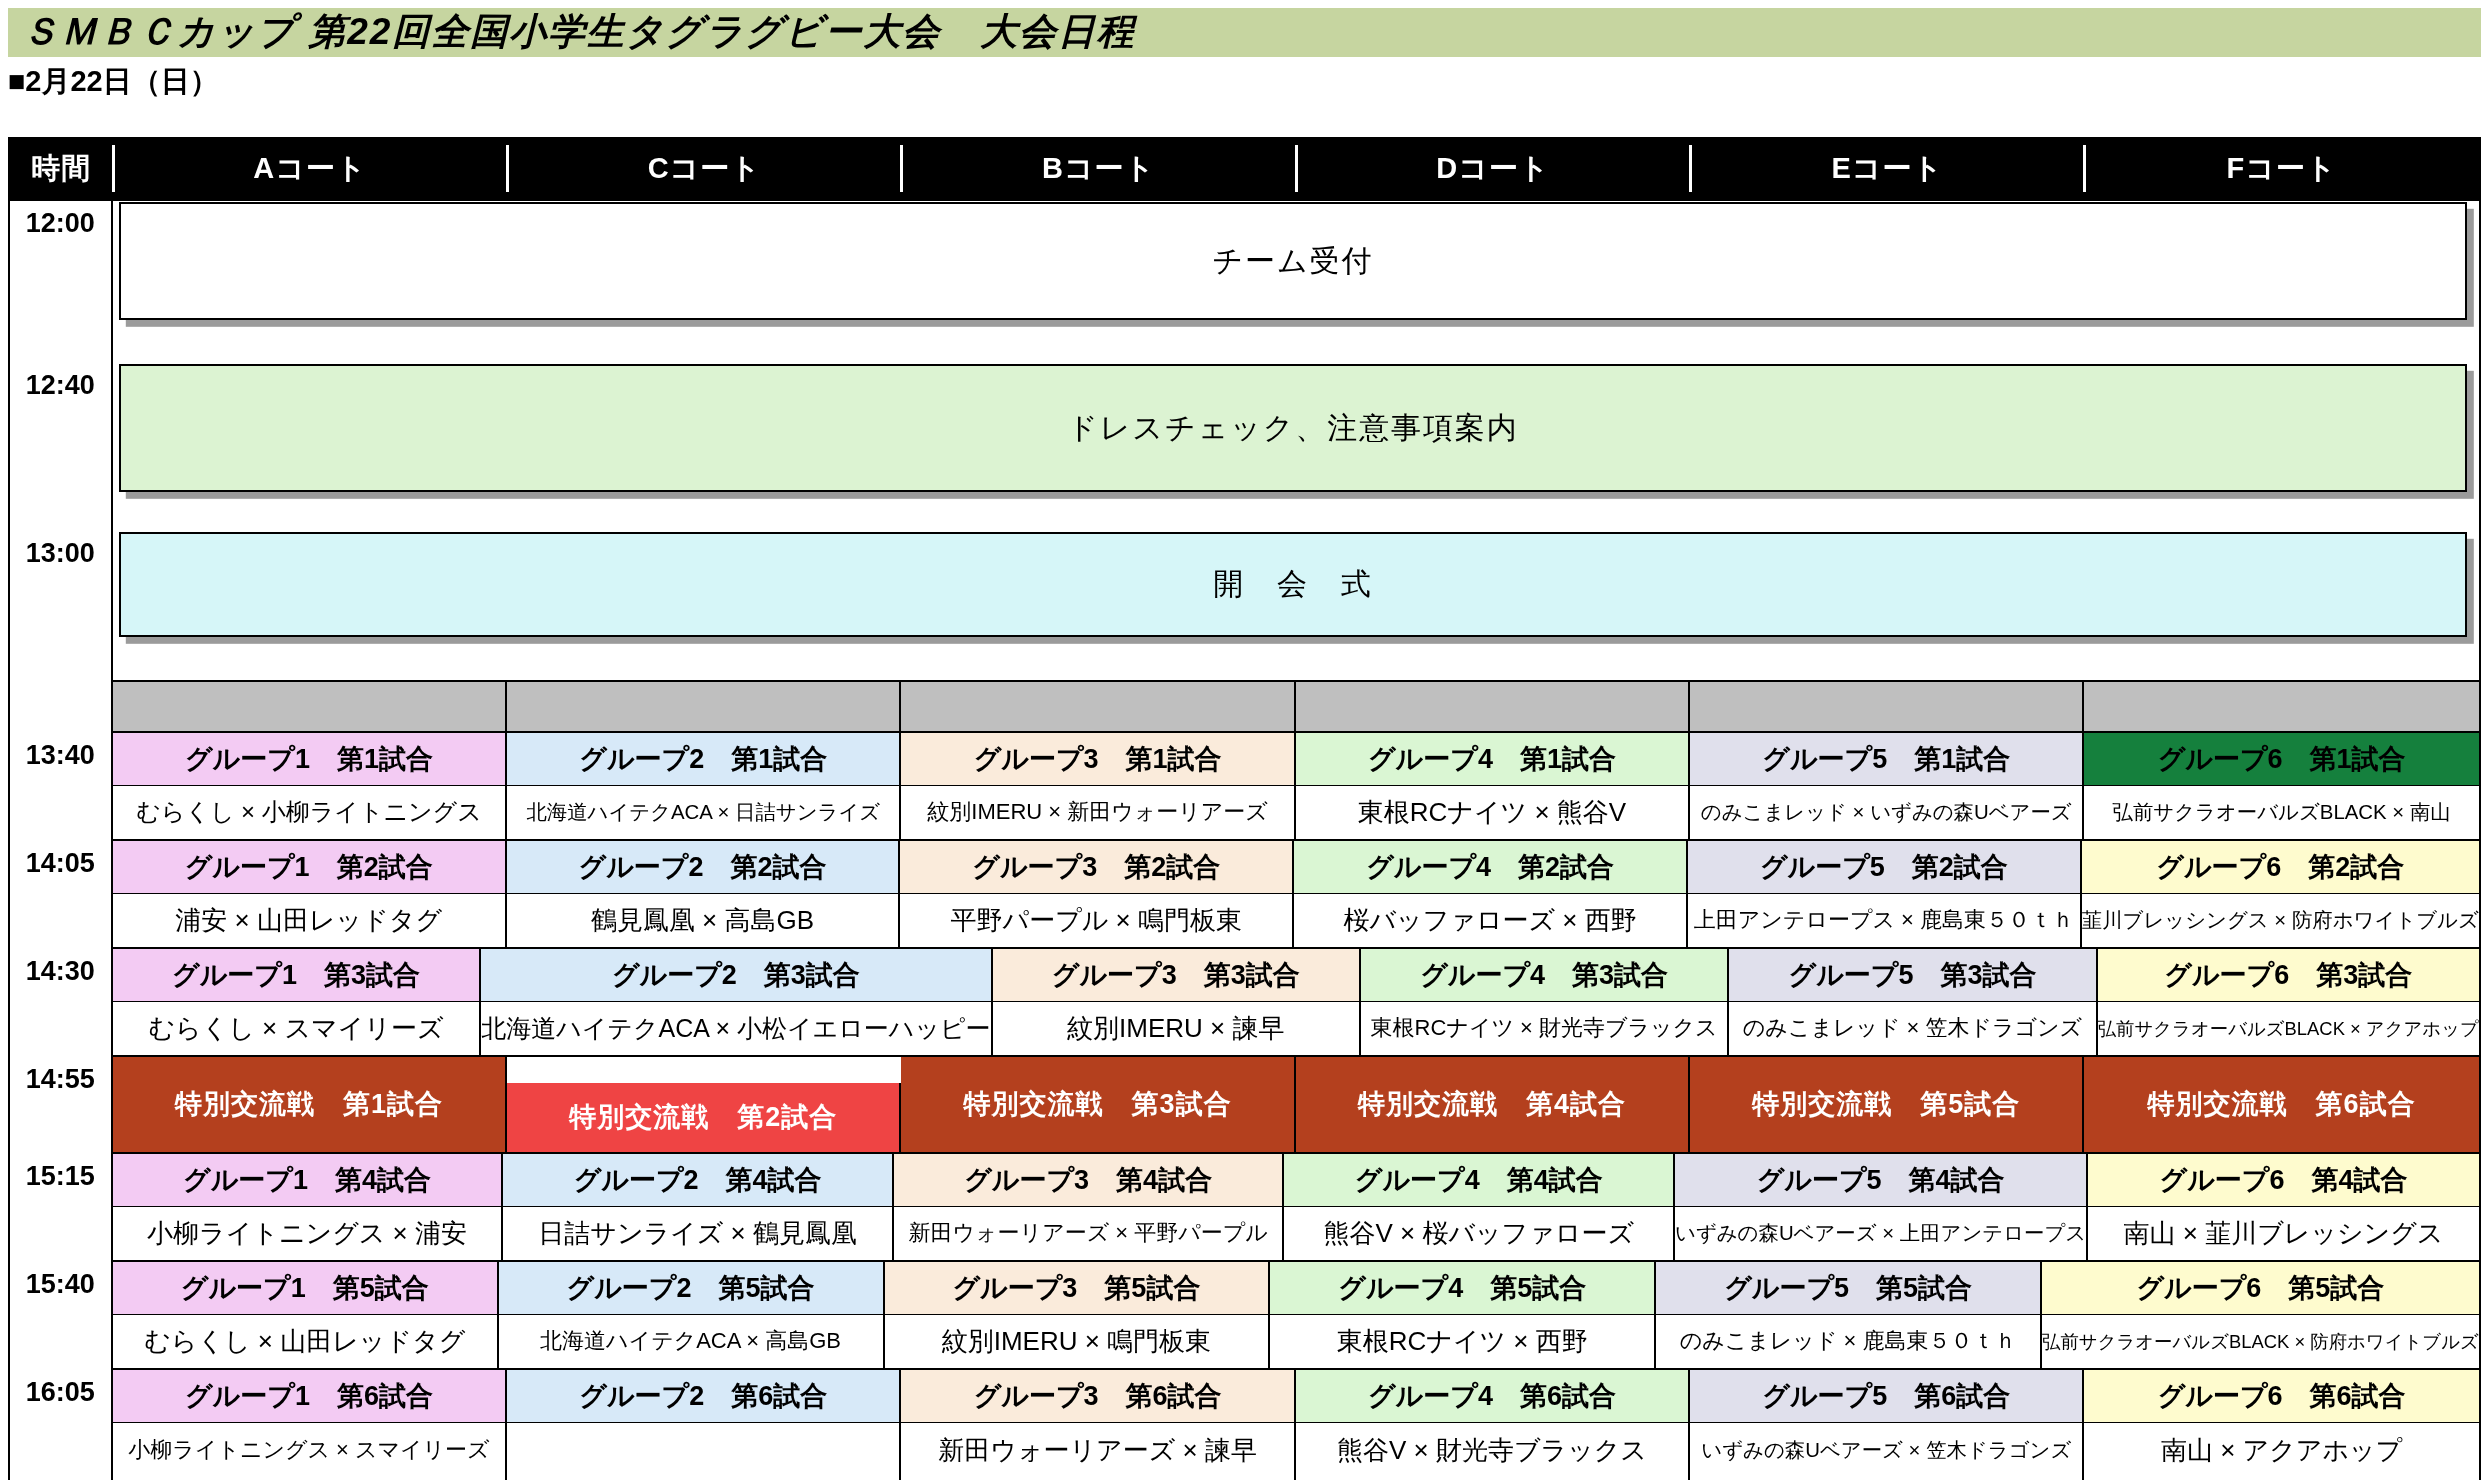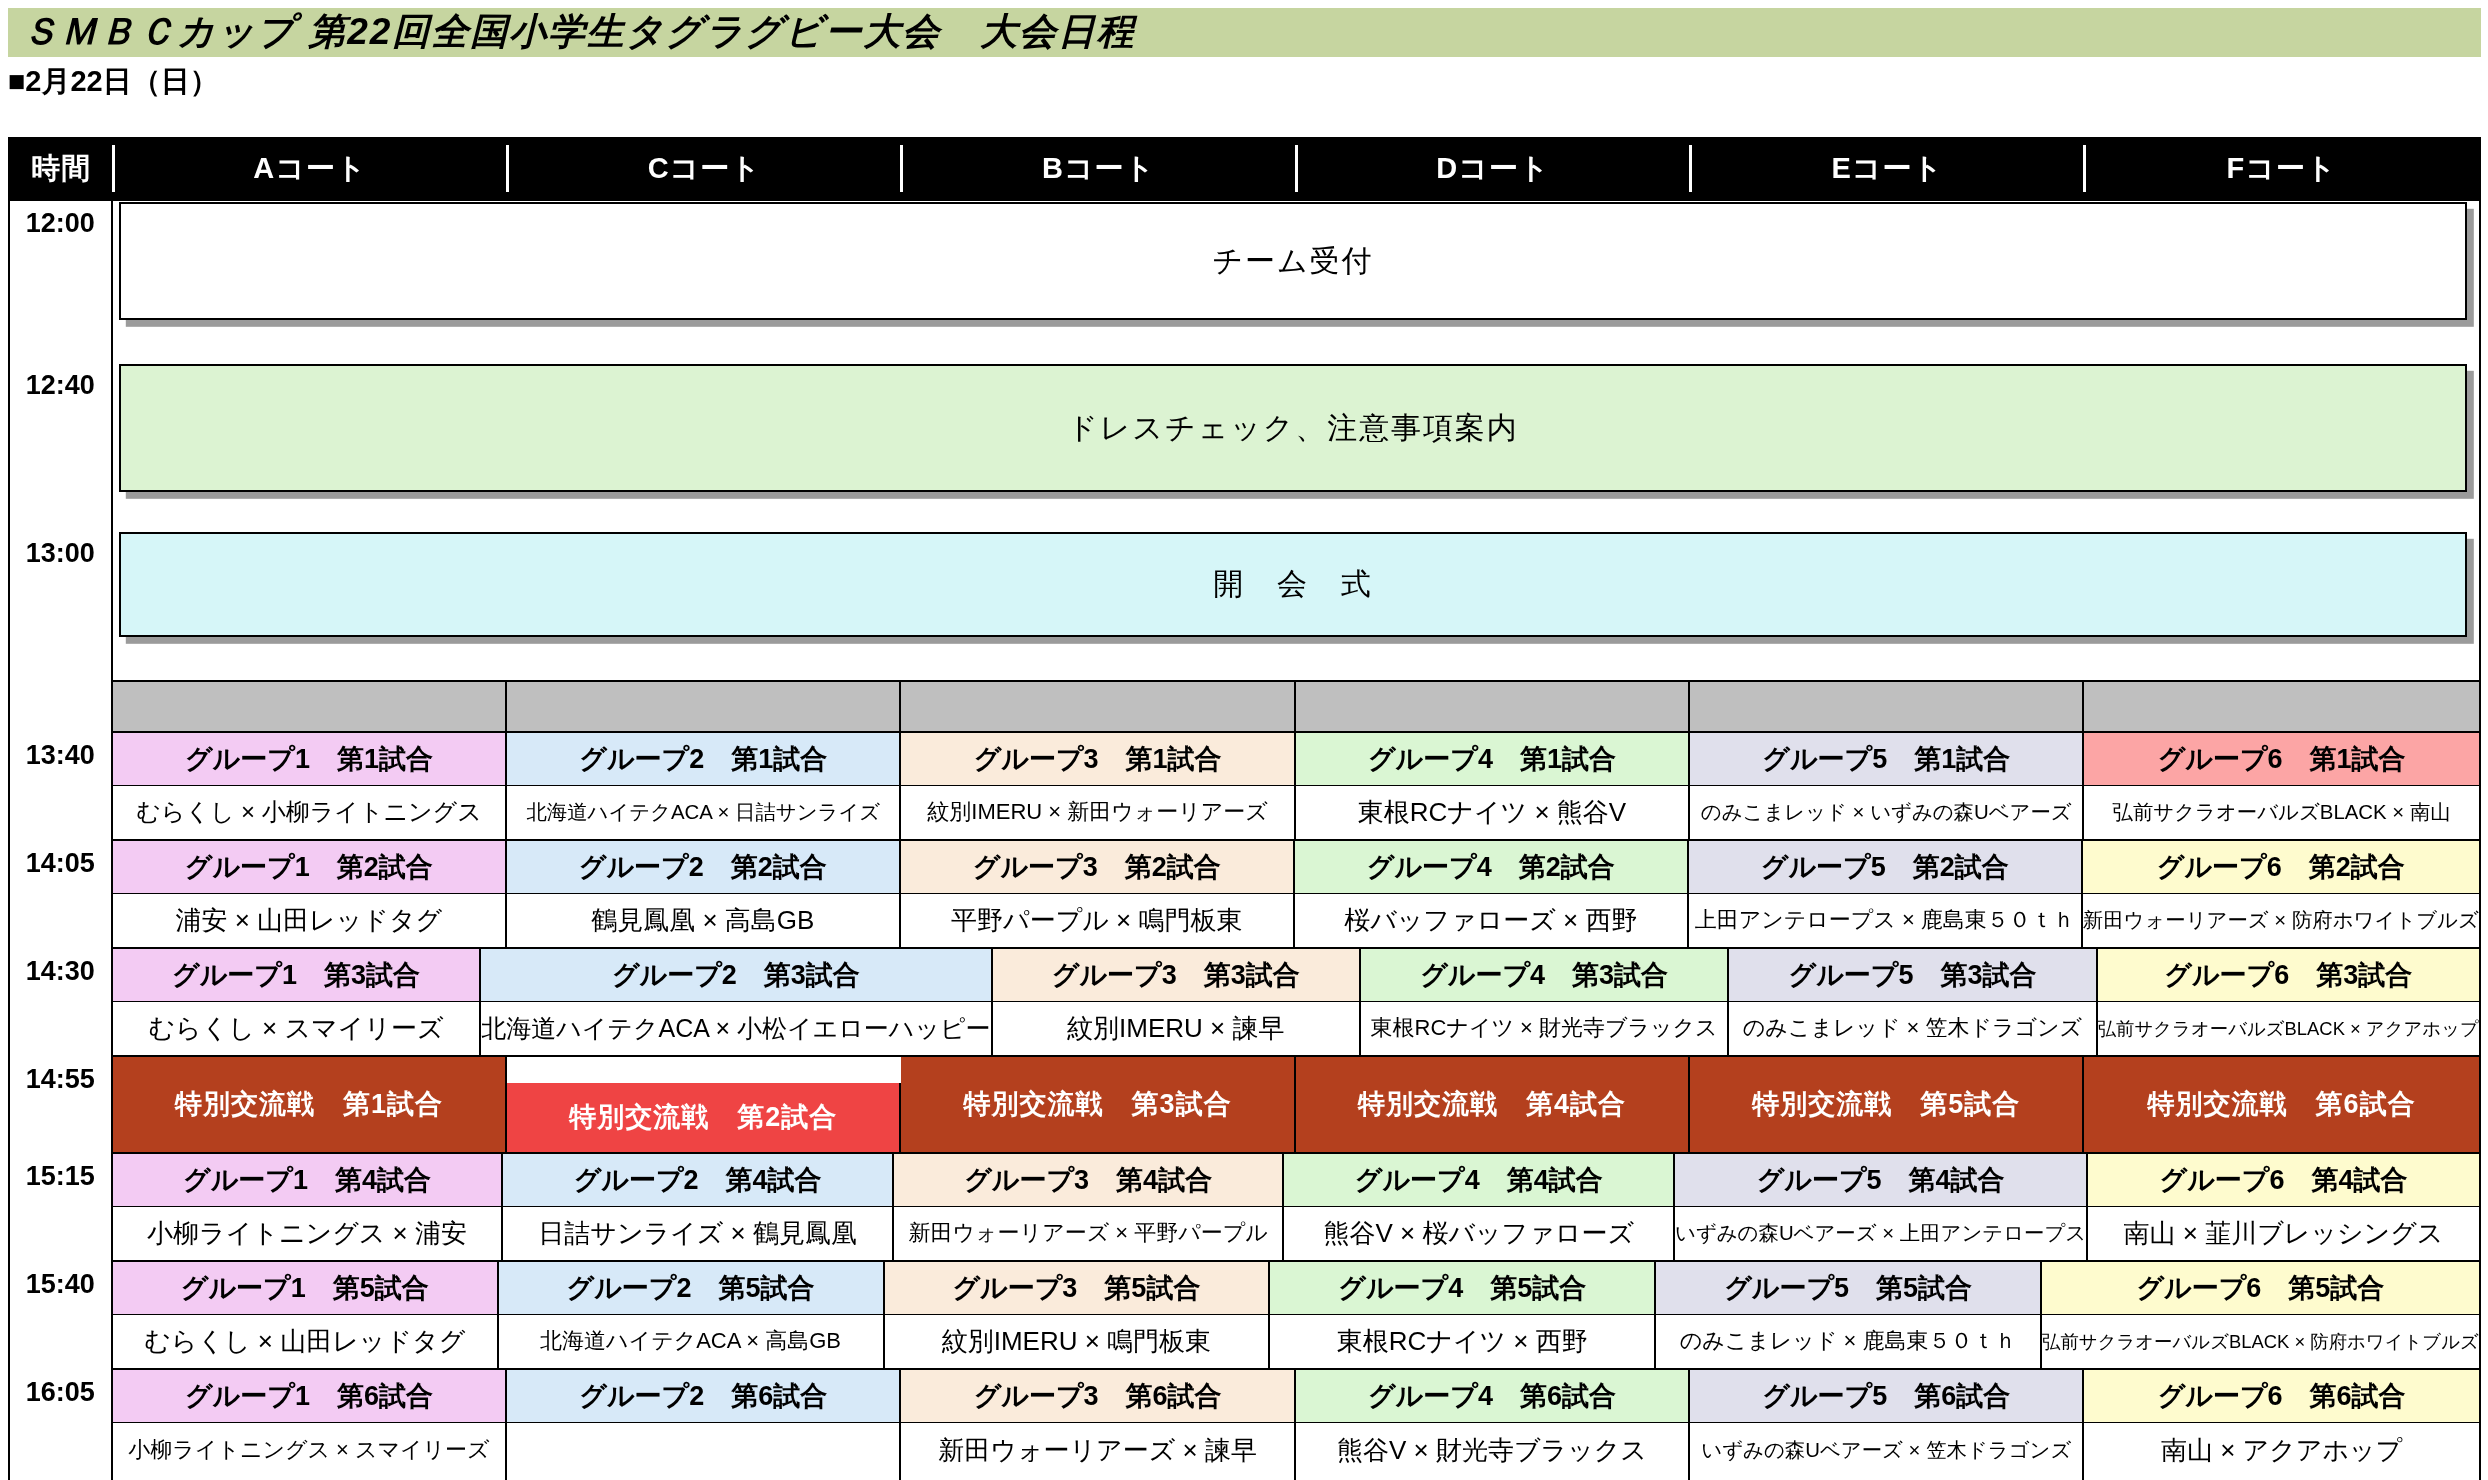--- a/index.html
+++ b/index.html
@@ -145,21 +145,21 @@
         </div>
       <div class="match-cell">
           <div class="match-hdr" style="background: rgb(218, 246, 211);">グループ4　第1試合</div>
           <div class="match-teams" style="font-size: 26px;">東根RCナイツ × 熊谷V</div>
         </div>
       <div class="match-cell">
           <div class="match-hdr" style="background: rgb(224, 224, 236);">グループ5　第1試合</div>
           <div class="match-teams" style="font-size: 20.4px;">のみこまレッド × いずみの森Uベアーズ</div>
         </div>
       <div class="match-cell">
-          <div class="match-hdr" style="background: #fca5a5;">グループ6　第1試合</div>
+          <div class="match-hdr" style="background: #15803d;">グループ6　第1試合</div>
           <div class="match-teams" style="font-size: 20.4px;">弘前サクラオーバルズBLACK × 南山</div>
         </div>
     </div>
 
     <div class="block-row">
       <div class="time-cell">14:05</div>
       <div class="match-cell">
           <div class="match-hdr" style="background: rgb(243, 203, 243);">グループ1　第2試合</div>
           <div class="match-teams" style="font-size: 26px;">浦安 × 山田レッドタグ</div>
         </div>
@@ -174,21 +174,21 @@
       <div class="match-cell">
           <div class="match-hdr" style="background: rgb(218, 246, 211);">グループ4　第2試合</div>
           <div class="match-teams" style="font-size: 26px;">桜バッファローズ × 西野</div>
         </div>
       <div class="match-cell">
           <div class="match-hdr" style="background: rgb(224, 224, 236);">グループ5　第2試合</div>
           <div class="match-teams" style="font-size: 22px;">上田アンテロープス × 鹿島東５０ｔｈ</div>
         </div>
       <div class="match-cell">
           <div class="match-hdr" style="background: rgb(254, 251, 206);">グループ6　第2試合</div>
-          <div class="match-teams" style="font-size: 20.4px;">新田ウォーリアーズ × 防府ホワイトブルズ</div>
+          <div class="match-teams" style="font-size: 20.4px;">韮川ブレッシングス × 防府ホワイトブルズ</div>
         </div>
     </div>
 
     <div class="block-row">
       <div class="time-cell">14:30</div>
       <div class="match-cell">
           <div class="match-hdr" style="background: rgb(243, 203, 243);">グループ1　第3試合</div>
           <div class="match-teams" style="font-size: 26px;">むらくし × スマイリーズ</div>
         </div>
       <div class="match-cell">

